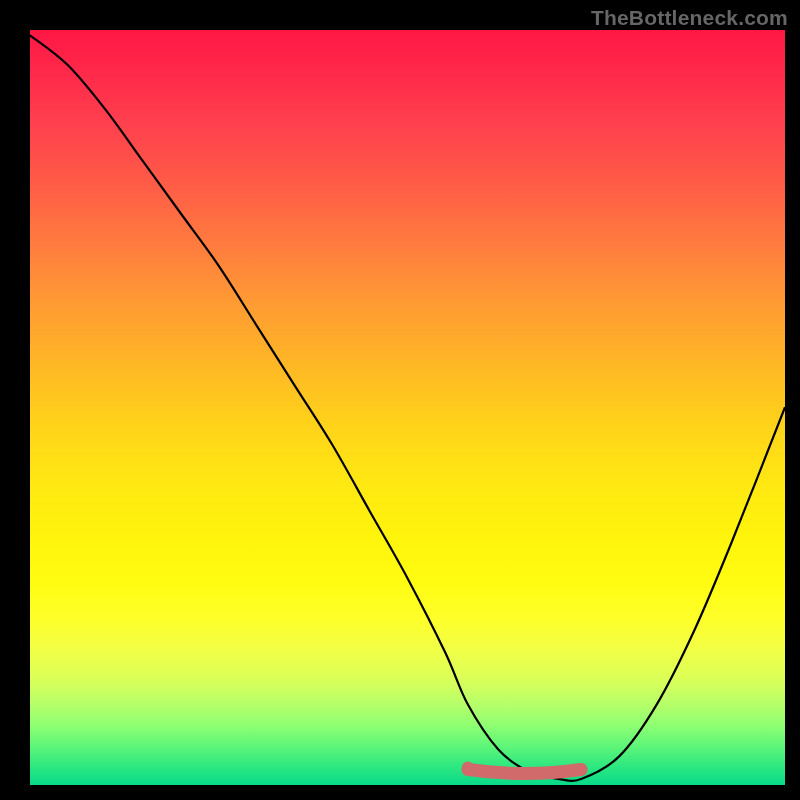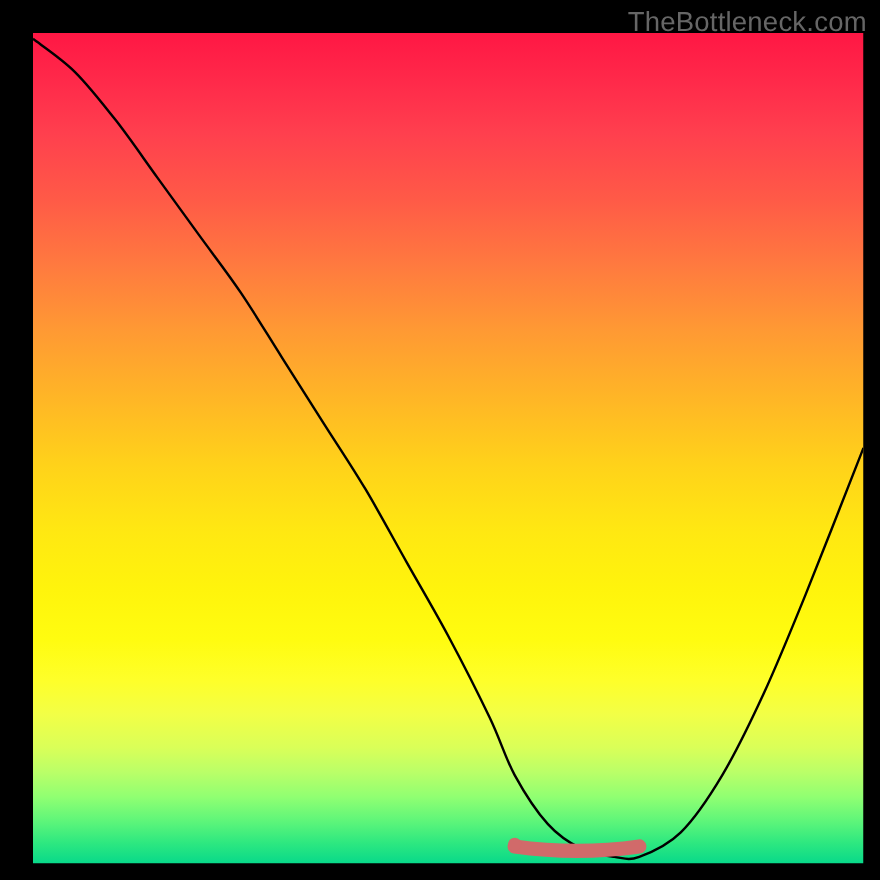--- a/index.html
+++ b/index.html
@@ -51,22 +51,22 @@
       #5cf57a 95%,
       #2ee880 97.5%,
       #08d98a 100%
     );
   }
   .watermark {
     position: absolute;
     top: 6px;
     right: 12px;
     color: #666;
-    font-size: 25px;
-    font-weight: 400;
+    font-size: 21px;
+    font-weight: 700;
     letter-spacing: 0.2px;
     z-index: 10;
   }
   svg.curve {
     position: absolute;
     inset: 0;
     width: 100%;
     height: 100%;
   }
 </style>

